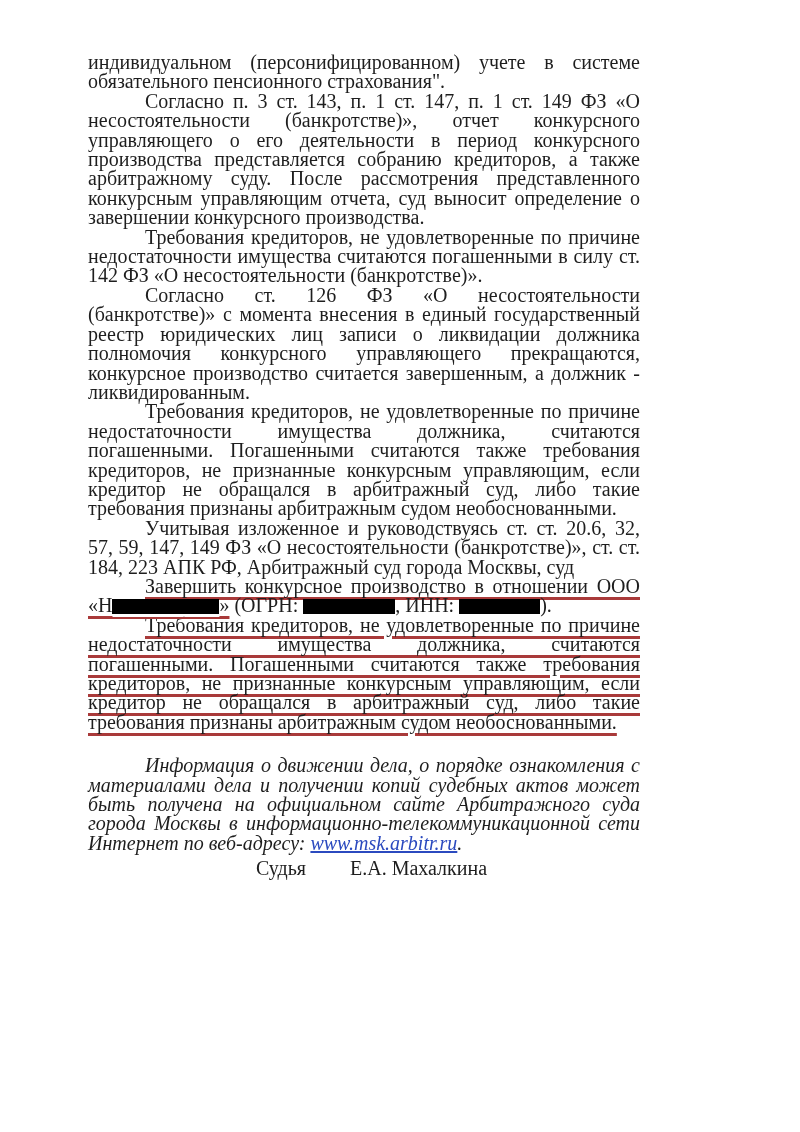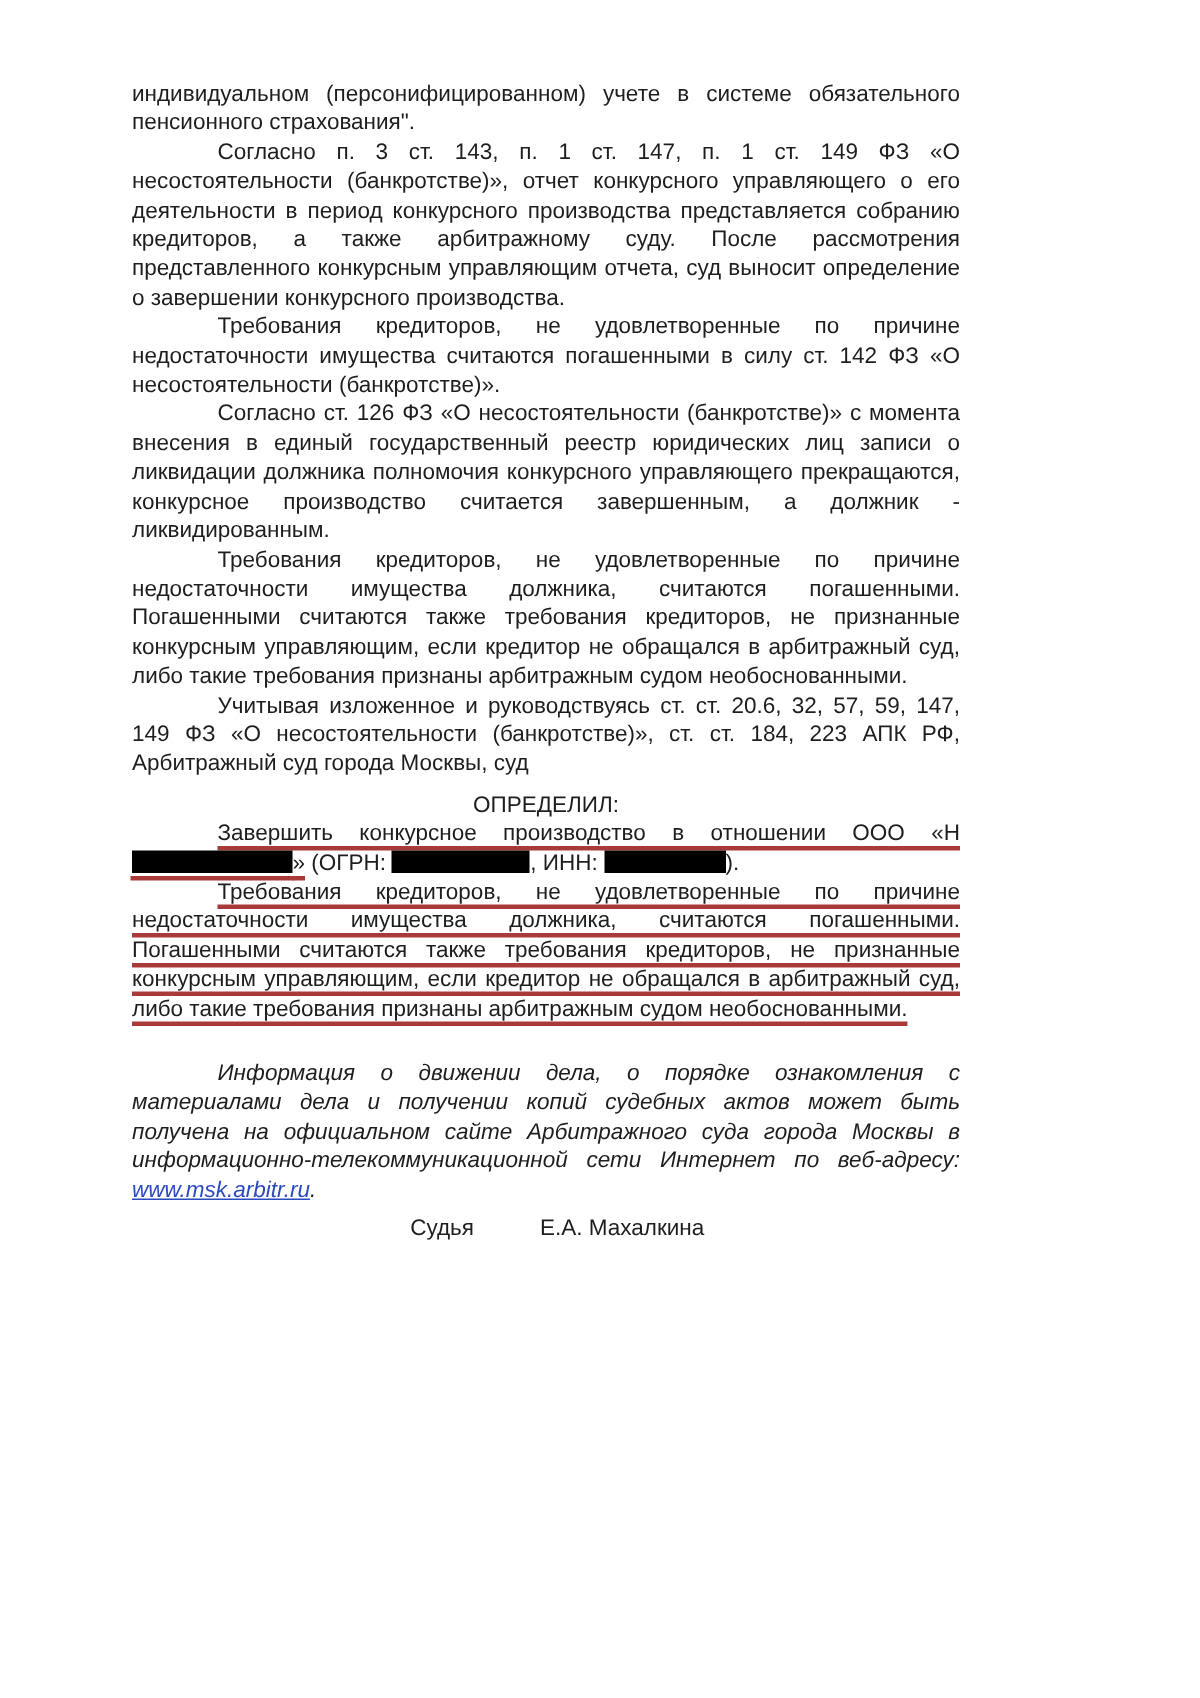--- a/index.html
+++ b/index.html
@@ -8,22 +8,22 @@
     --link:#2b4abf;
   }
   html,body{margin:0;padding:0;background:#ffffff;}
   .page{
     position:relative;
     width:688px;
     height:1132px;
     background:#ffffff;
     box-sizing:border-box;
     padding:53px 48px 0 88px;
-    font-family:Liberation Sans, sans-serif;
-    font-size:15px;
+    font-family:Liberation Serif, serif;
+    font-size:20px;
     line-height:19.4px;
     color:var(--ink);
     overflow:hidden;
   }
   .para{
     margin:0;
     text-align:justify;
   }
   .para.indent{ text-indent:57px; }
   .heading{
@@ -81,21 +81,20 @@
   <p class="para indent">Согласно п. 3 ст. 143, п. 1 ст. 147, п. 1 ст. 149 ФЗ «О несостоятельности (банкротстве)», отчет конкурсного управляющего о его деятельности в период конкурсного производства представляется собранию кредиторов, а также арбитражному суду. После рассмотрения представленного конкурсным управляющим отчета, суд выносит определение о завершении конкурсного производства.</p>
 
   <p class="para indent">Требования кредиторов, не удовлетворенные по причине недостаточности имущества считаются погашенными в силу ст. 142 ФЗ «О несостоятельности (банкротстве)».</p>
 
   <p class="para indent">Согласно ст. 126 ФЗ «О несостоятельности (банкротстве)» с момента внесения в единый государственный реестр юридических лиц записи о ликвидации должника полномочия конкурсного управляющего прекращаются, конкурсное производство считается завершенным, а должник - ликвидированным.</p>
 
   <p class="para indent">Требования кредиторов, не удовлетворенные по причине недостаточности имущества должника, считаются погашенными. Погашенными считаются также требования кредиторов, не признанные конкурсным управляющим, если кредитор не обращался в арбитражный суд, либо такие требования признаны арбитражным судом необоснованными.</p>
 
   <p class="para indent">Учитывая изложенное и руководствуясь ст. ст. 20.6, 32, 57, 59, 147, 149 ФЗ «О несостоятельности (банкротстве)», ст. ст. 184, 223 АПК РФ, Арбитражный суд города Москвы, суд</p>
 
-  <p class="para heading">ОПРЕДЕЛИЛ:</p>
 
   <p class="para indent"><span class="u-red"><span>Завершить конкурсное производство в отношении ООО «Н</span><span class="redact company"></span><span>»</span></span><span> (ОГРН: </span><span class="redact ogrn"></span><span>, ИНН: </span><span class="redact inn"></span><span>).</span></p>
 
   <p class="para indent"><span class="u-red">Требования кредиторов, не удовлетворенные по причине недостаточности имущества должника, считаются погашенными. Погашенными считаются также требования кредиторов, не признанные конкурсным управляющим, если кредитор не обращался в арбитражный суд, либо такие требования признаны арбитражным судом необоснованными.</span></p>
 
 
   <p class="para indent note"><span>Информация о движении дела, о порядке ознакомления с материалами дела и получении копий судебных актов может быть получена на официальном сайте Арбитражного суда города Москвы в информационно-телекоммуникационной сети Интернет по веб-адресу: </span><a class="doc-link">www.msk.arbitr.ru</a><span>.</span></p>
 
   <div class="signature-row">
     <span>Судья</span>

